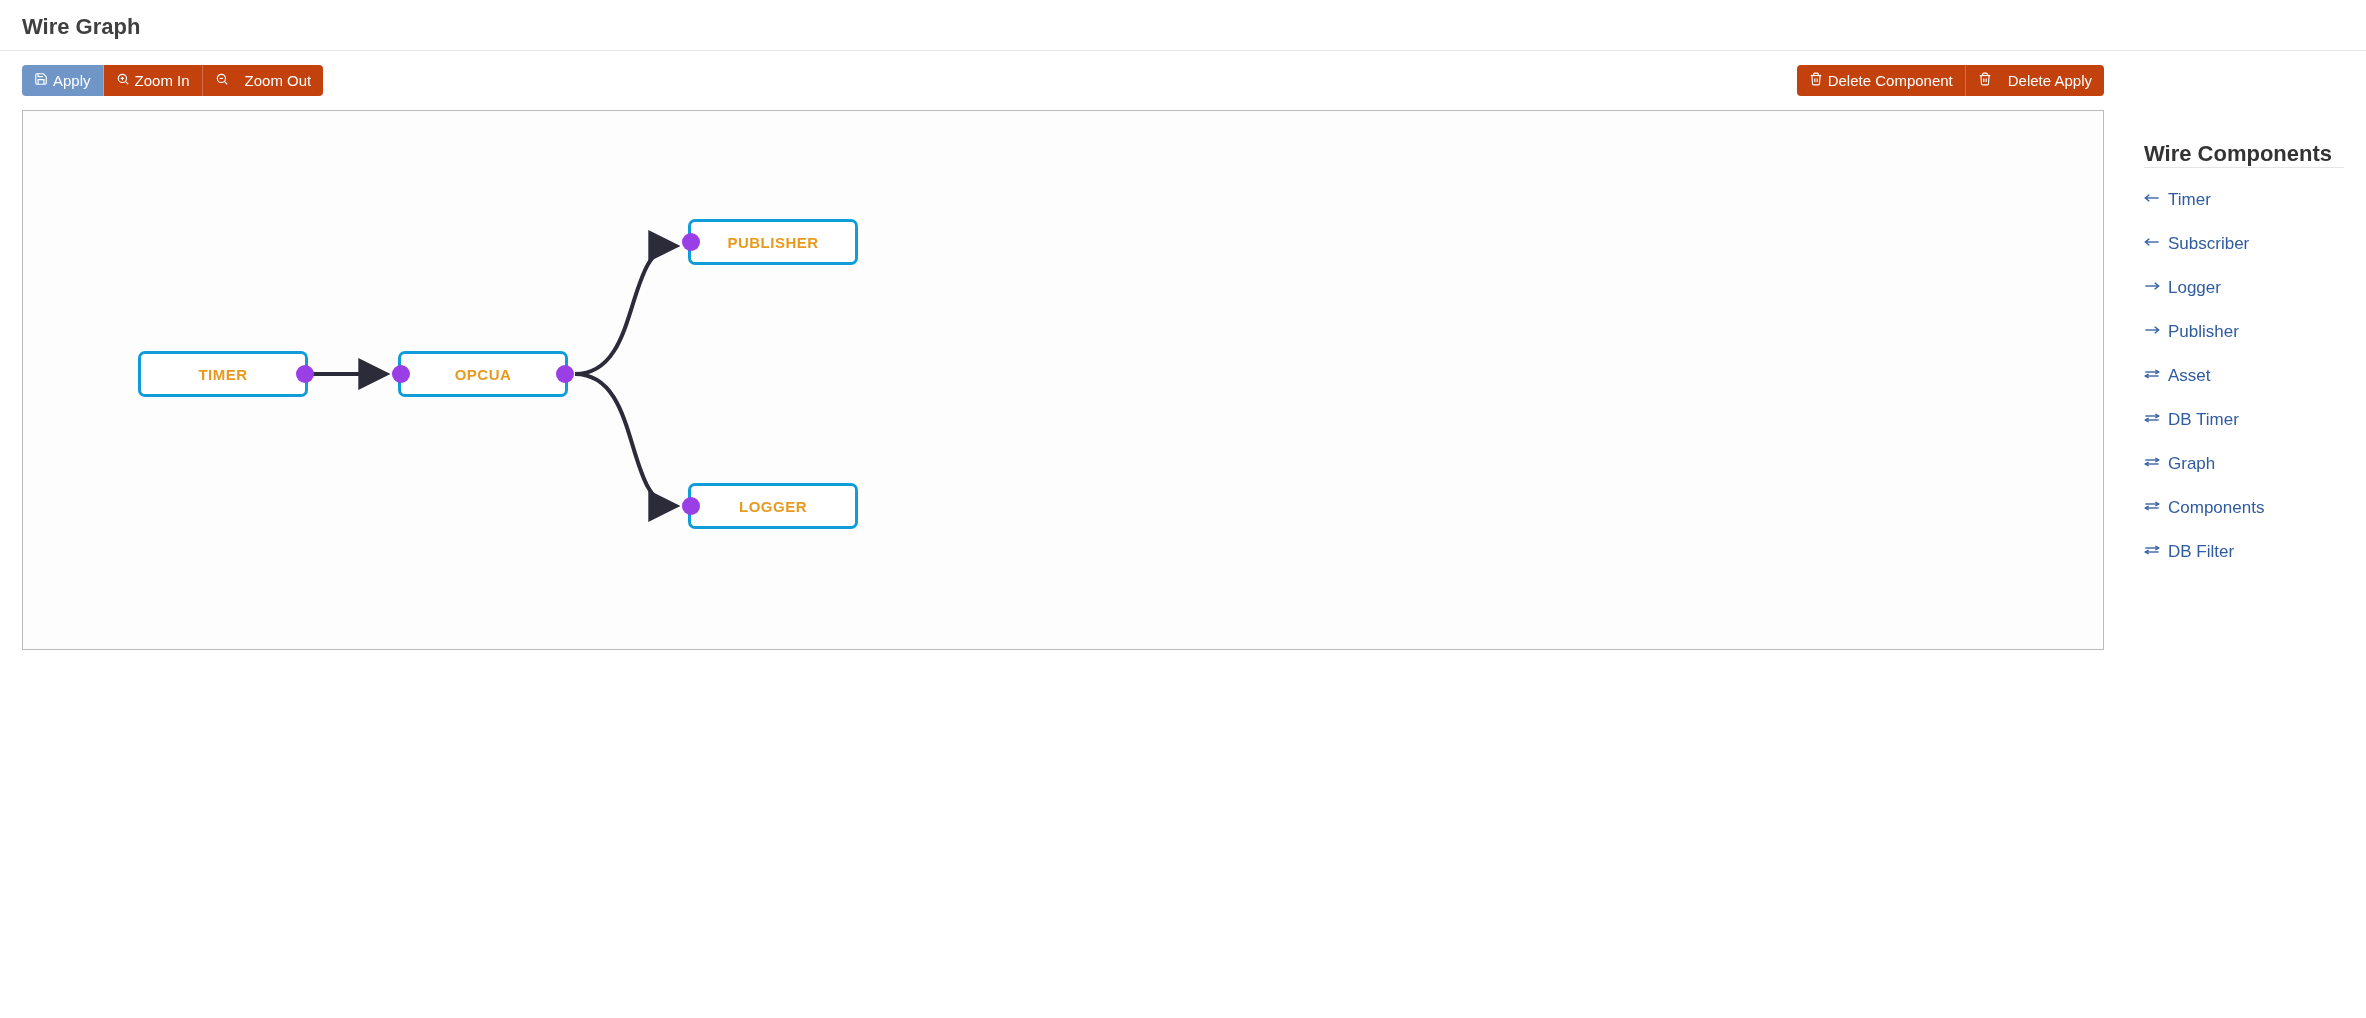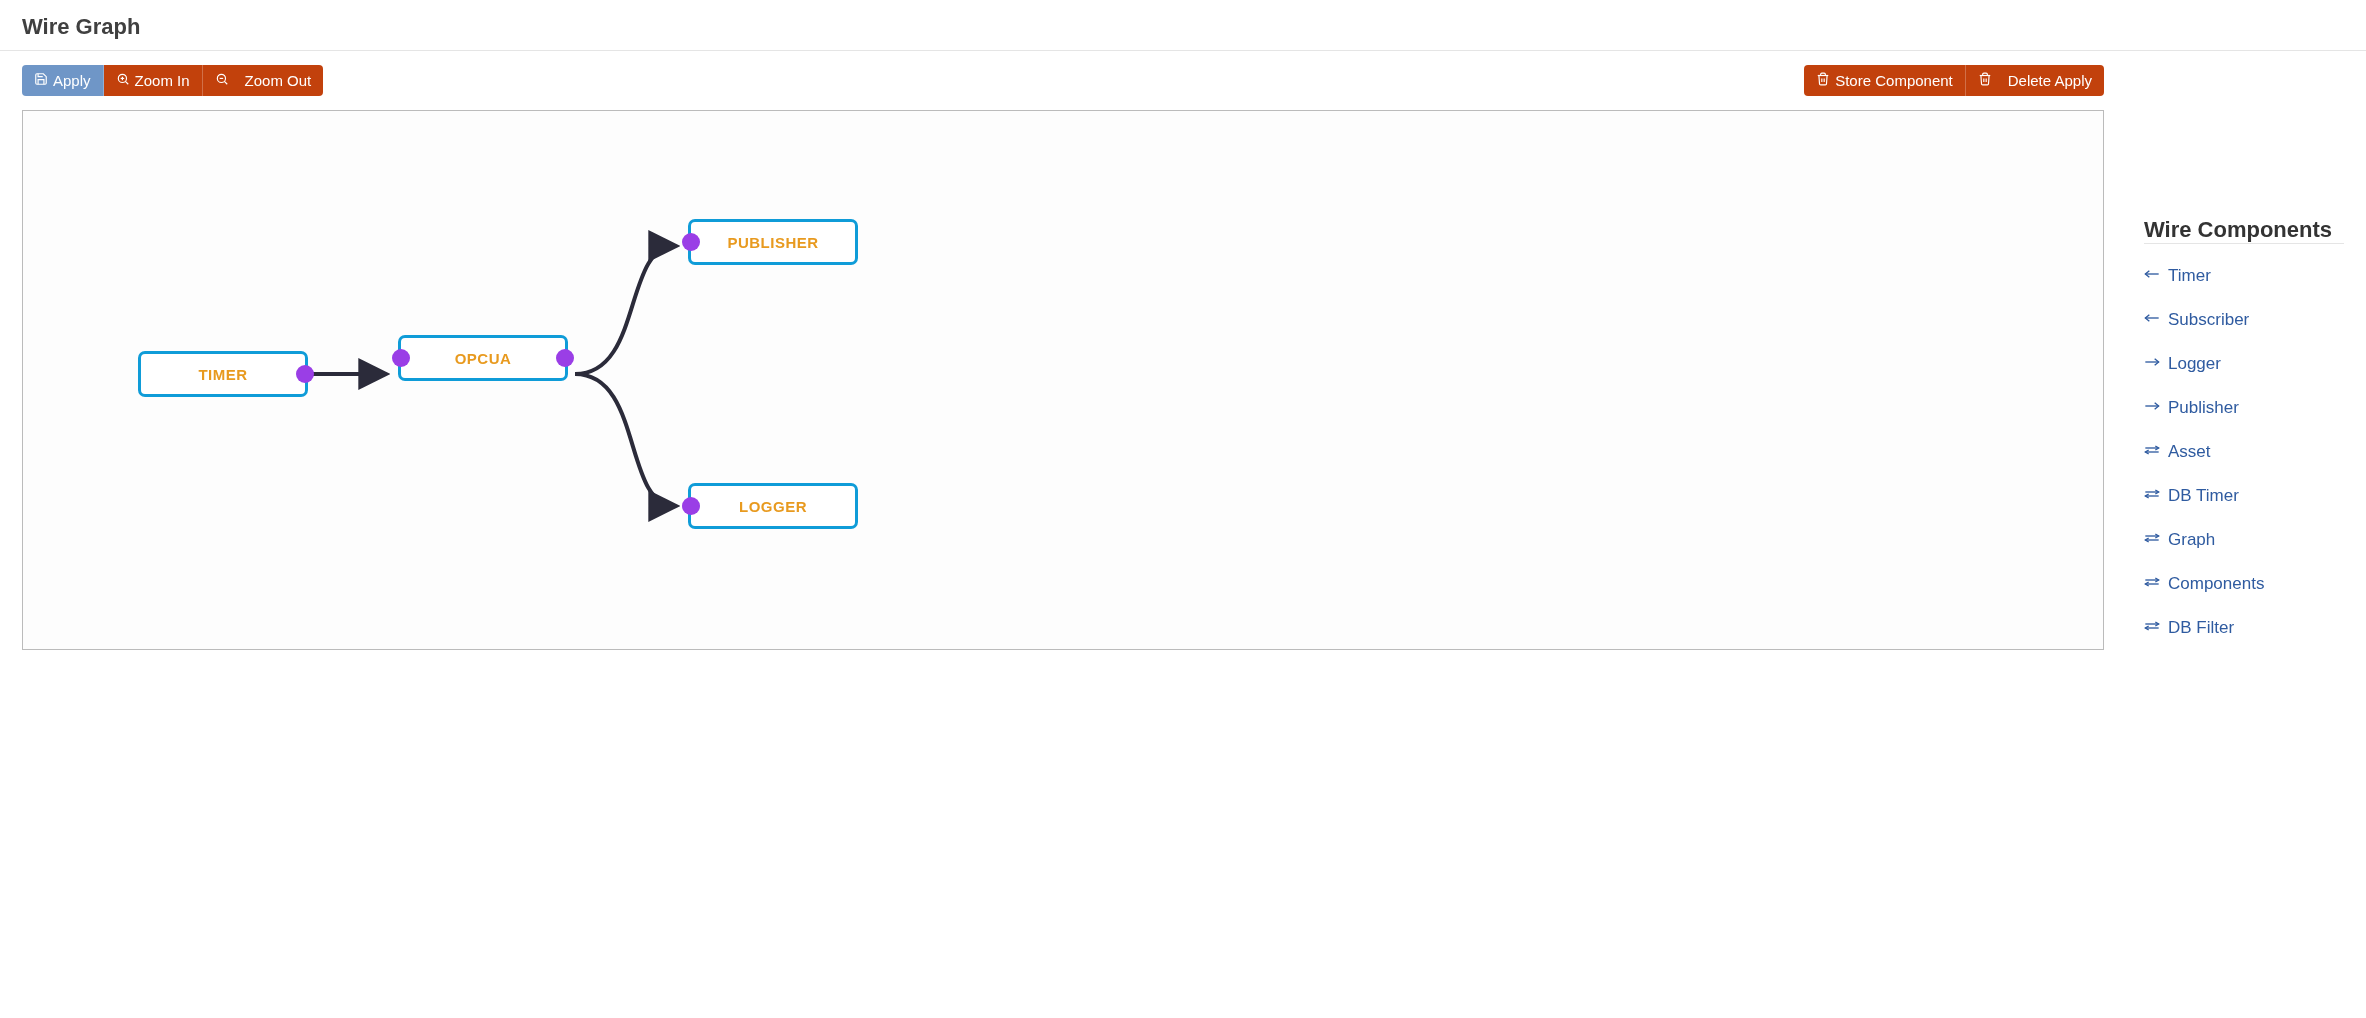--- a/index.html
+++ b/index.html
@@ -17,21 +17,21 @@
   }
   .header-divider {
     border: none;
     border-top: 1px solid #e5e5e5;
     margin: 0;
   }
   .main-wrap {
     display: flex;
     padding: 14px 22px;
     gap: 40px;
-    align-items: flex-end;
+    align-items: center;
   }
   .left-col { flex: 1; min-width: 0; }
   .right-col { width: 200px; }
   .toolbar {
     display: flex;
     justify-content: space-between;
     margin-bottom: 14px;
   }
   .btn-group { display: flex; }
   .btn {
@@ -158,21 +158,21 @@
       <div class="btn-group">
         <button class="btn">
           <span>
             <svg viewBox="0 0 24 24" fill="none" stroke="currentColor" stroke-width="2">
                 <polyline points="3 6 5 6 21 6"></polyline>
                 <path d="M19 6l-1 14a2 2 0 0 1-2 2H8a2 2 0 0 1-2-2L5 6"></path>
                 <path d="M10 11v6M14 11v6"></path>
                 <path d="M8 6V4a2 2 0 0 1 2-2h4a2 2 0 0 1 2 2v2"></path>
               </svg>
           </span>
-          <span>Store Component</span>
+          <span>Delete Component</span>
         </button>
         <button class="btn">
           <span>
             <svg viewBox="0 0 24 24" fill="none" stroke="currentColor" stroke-width="2">
                 <polyline points="3 6 5 6 21 6"></polyline>
                 <path d="M19 6l-1 14a2 2 0 0 1-2 2H8a2 2 0 0 1-2-2L5 6"></path>
                 <path d="M10 11v6M14 11v6"></path>
                 <path d="M8 6V4a2 2 0 0 1 2-2h4a2 2 0 0 1 2 2v2"></path>
               </svg>
           </span>
@@ -191,21 +191,21 @@
         <path d="M 284 263 L 362 263" stroke="#2b2b3a" stroke-width="4" fill="none" marker-end="url(#arrow)"></path>
         <path d="M 552 263 C 620 263, 600 135, 652 135" stroke="#2b2b3a" stroke-width="4" fill="none" marker-end="url(#arrow)"></path>
         <path d="M 552 263 C 620 263, 600 395, 652 395" stroke="#2b2b3a" stroke-width="4" fill="none" marker-end="url(#arrow)"></path>
       </svg>
 
       <div class="node" style="left:115px; top:240px;">
         <span>TIMER</span>
         <span class="port out"></span>
       </div>
 
-      <div class="node" style="left:375px; top:224px;">
+      <div class="node" style="left:375px; top:240px;">
         <span class="port in"></span>
         <span>OPCUA</span>
         <span class="port out"></span>
       </div>
 
       <div class="node" style="left:665px; top:108px;">
         <span class="port in"></span>
         <span>PUBLISHER</span>
       </div>
 

